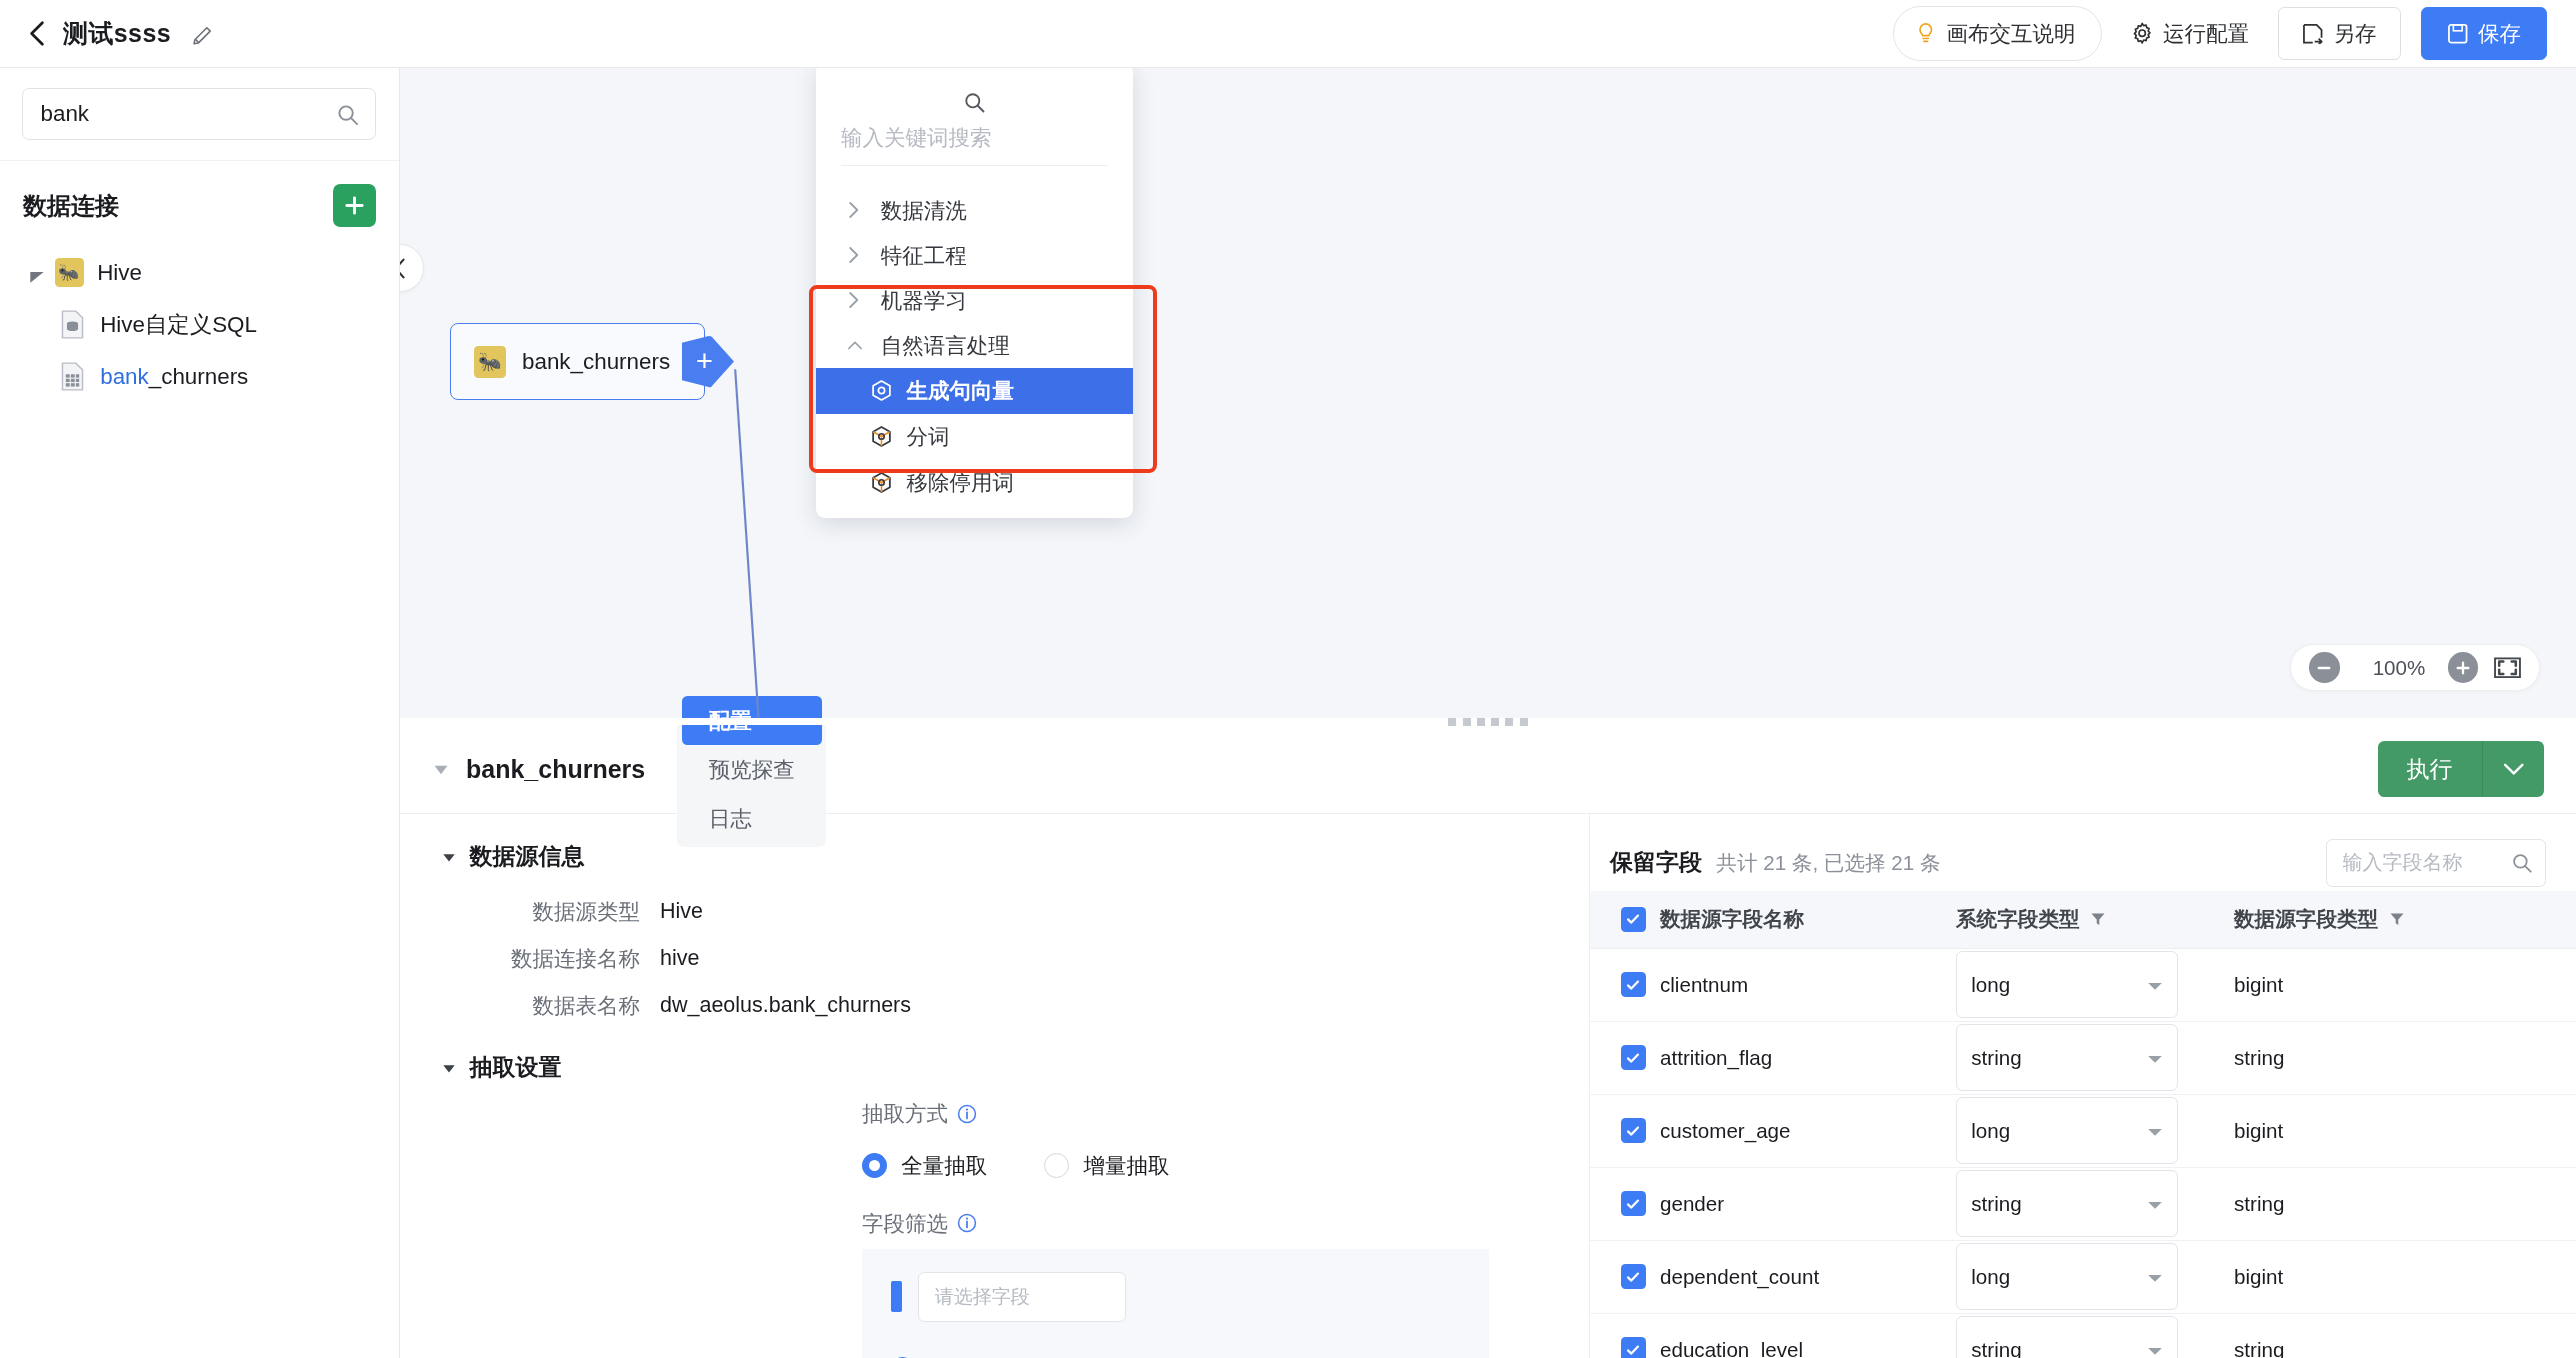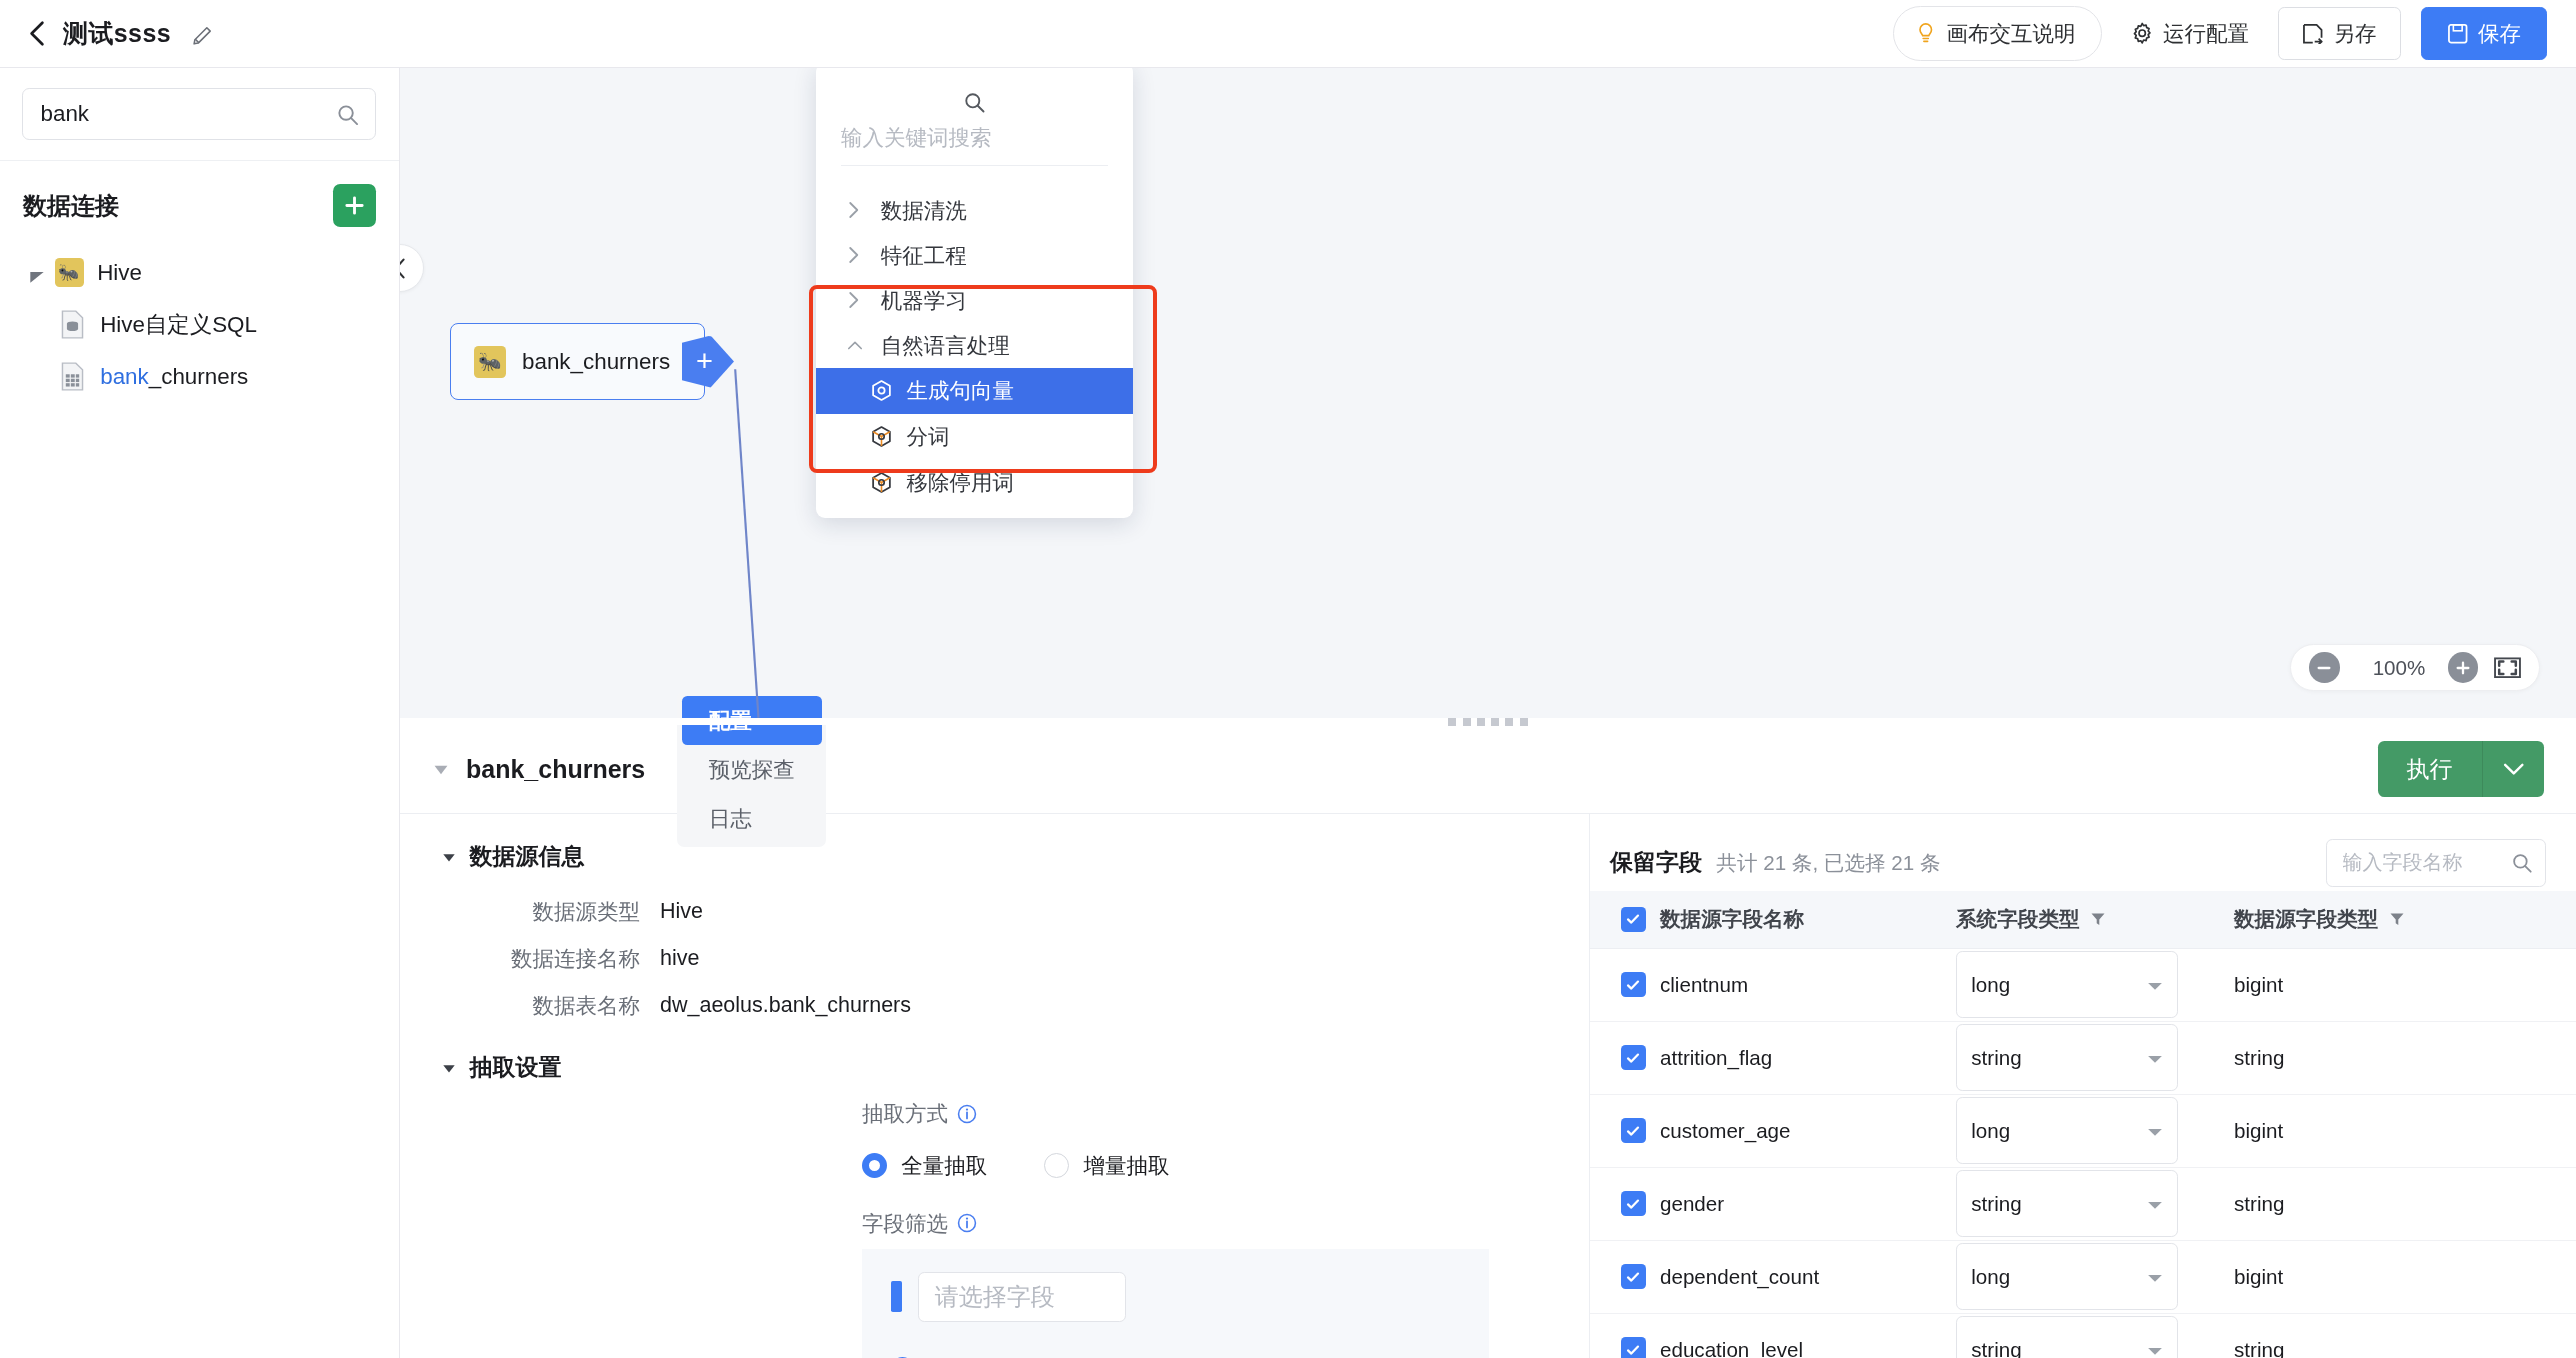--- a/index.html
+++ b/index.html
@@ -143,21 +143,21 @@
   .pal-group {
     display: flex; align-items: center; height: 45px;
     padding-left: 30.5px; font-size: 21.5px; color: #34373d; cursor: pointer;
   }
   .pal-group .chev { width: 20px; margin-right: 14.3px; display: flex; }
   .pal-item {
     display: flex; align-items: center; height: 46px;
     padding-left: 54px; font-size: 21.5px; color: #34373d; cursor: pointer;
   }
   .pal-item .cube { margin-right: 13.4px; display: flex; }
-  .pal-item.active { background: #3d6fe8; color: #fff; font-weight: normal; }
+  .pal-item.active { background: #3d6fe8; color: #fff; font-weight: bold; }
   .pal-highlight {
     position: absolute; left: -7.2px; top: 222px; width: 348px; height: 188px;
     border: 4.5px solid #ee3b1c; border-radius: 8px; z-index: 21; pointer-events: none;
   }
 
   .zoomctl {
     position: absolute; right: 36px; bottom: 27px;
     height: 47px; background: #fff; border-radius: 895px;
     border: 0.9px solid #edeef1; display: flex; align-items: center;
     gap: 16px; padding: 0 18px; z-index: 14;
@@ -233,21 +233,21 @@
   .rdot.on { border: 7.2px solid #3d7cf5; background: #fff; }
   .filter-box {
     margin-left: 462px; width: 627px; background: #f6f8fb;
     padding: 23px 0 20px 0; margin-top: 5.4px;
   }
   .filter-row { display: flex; align-items: center; gap: 16px; padding-left: 29px; }
   .blue-bar { width: 10.8px; height: 30.5px; background: #3d7cf5; border-radius: 1.8px; }
   .sel-input {
     width: 208px; height: 50px; border: 0.9px solid #e2e4e9; border-radius: 6.3px;
     background: #fff; display: flex; align-items: center; padding: 0 16px;
-    font-size: 24px; color: #b6bac2;
+    font-size: 19px; color: #b6bac2;
   }
   .add-link {
     display: flex; align-items: center; gap: 10.8px; padding-left: 29px;
     margin-top: 32px; color: #3d7cf5; font-size: 21.5px; cursor: pointer;
   }
   .plus-circle {
     width: 23px; height: 23px; border-radius: 50%; background: #3d7cf5;
     color: #fff; display: flex; align-items: center; justify-content: center;
     font-size: 18px; line-height: 1;
   }

